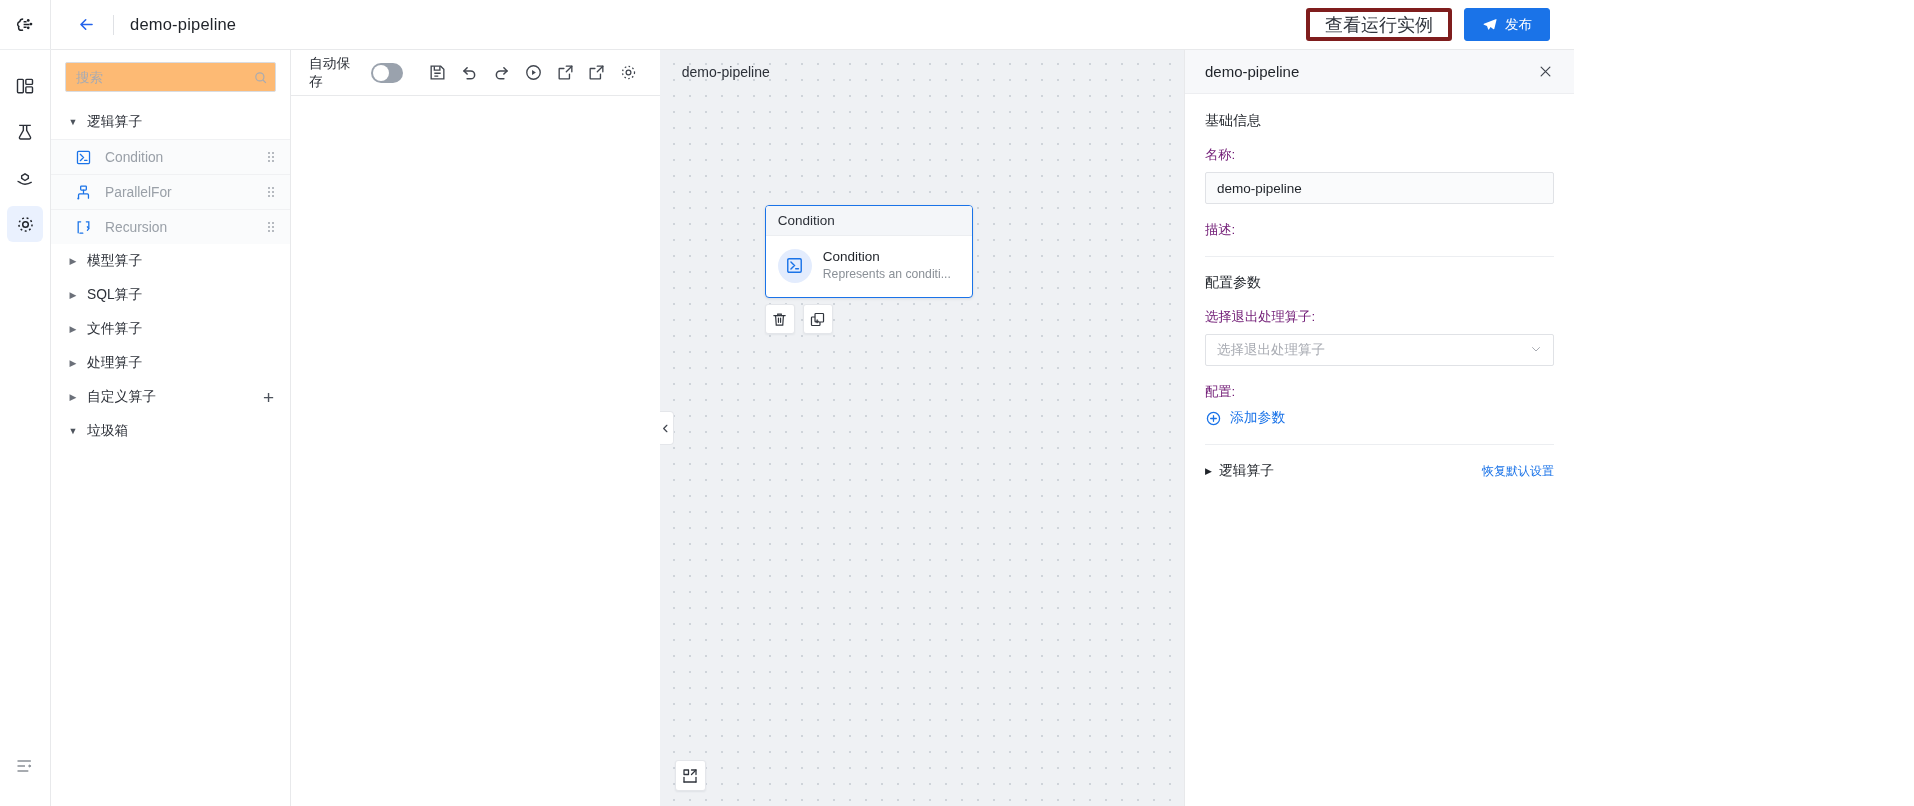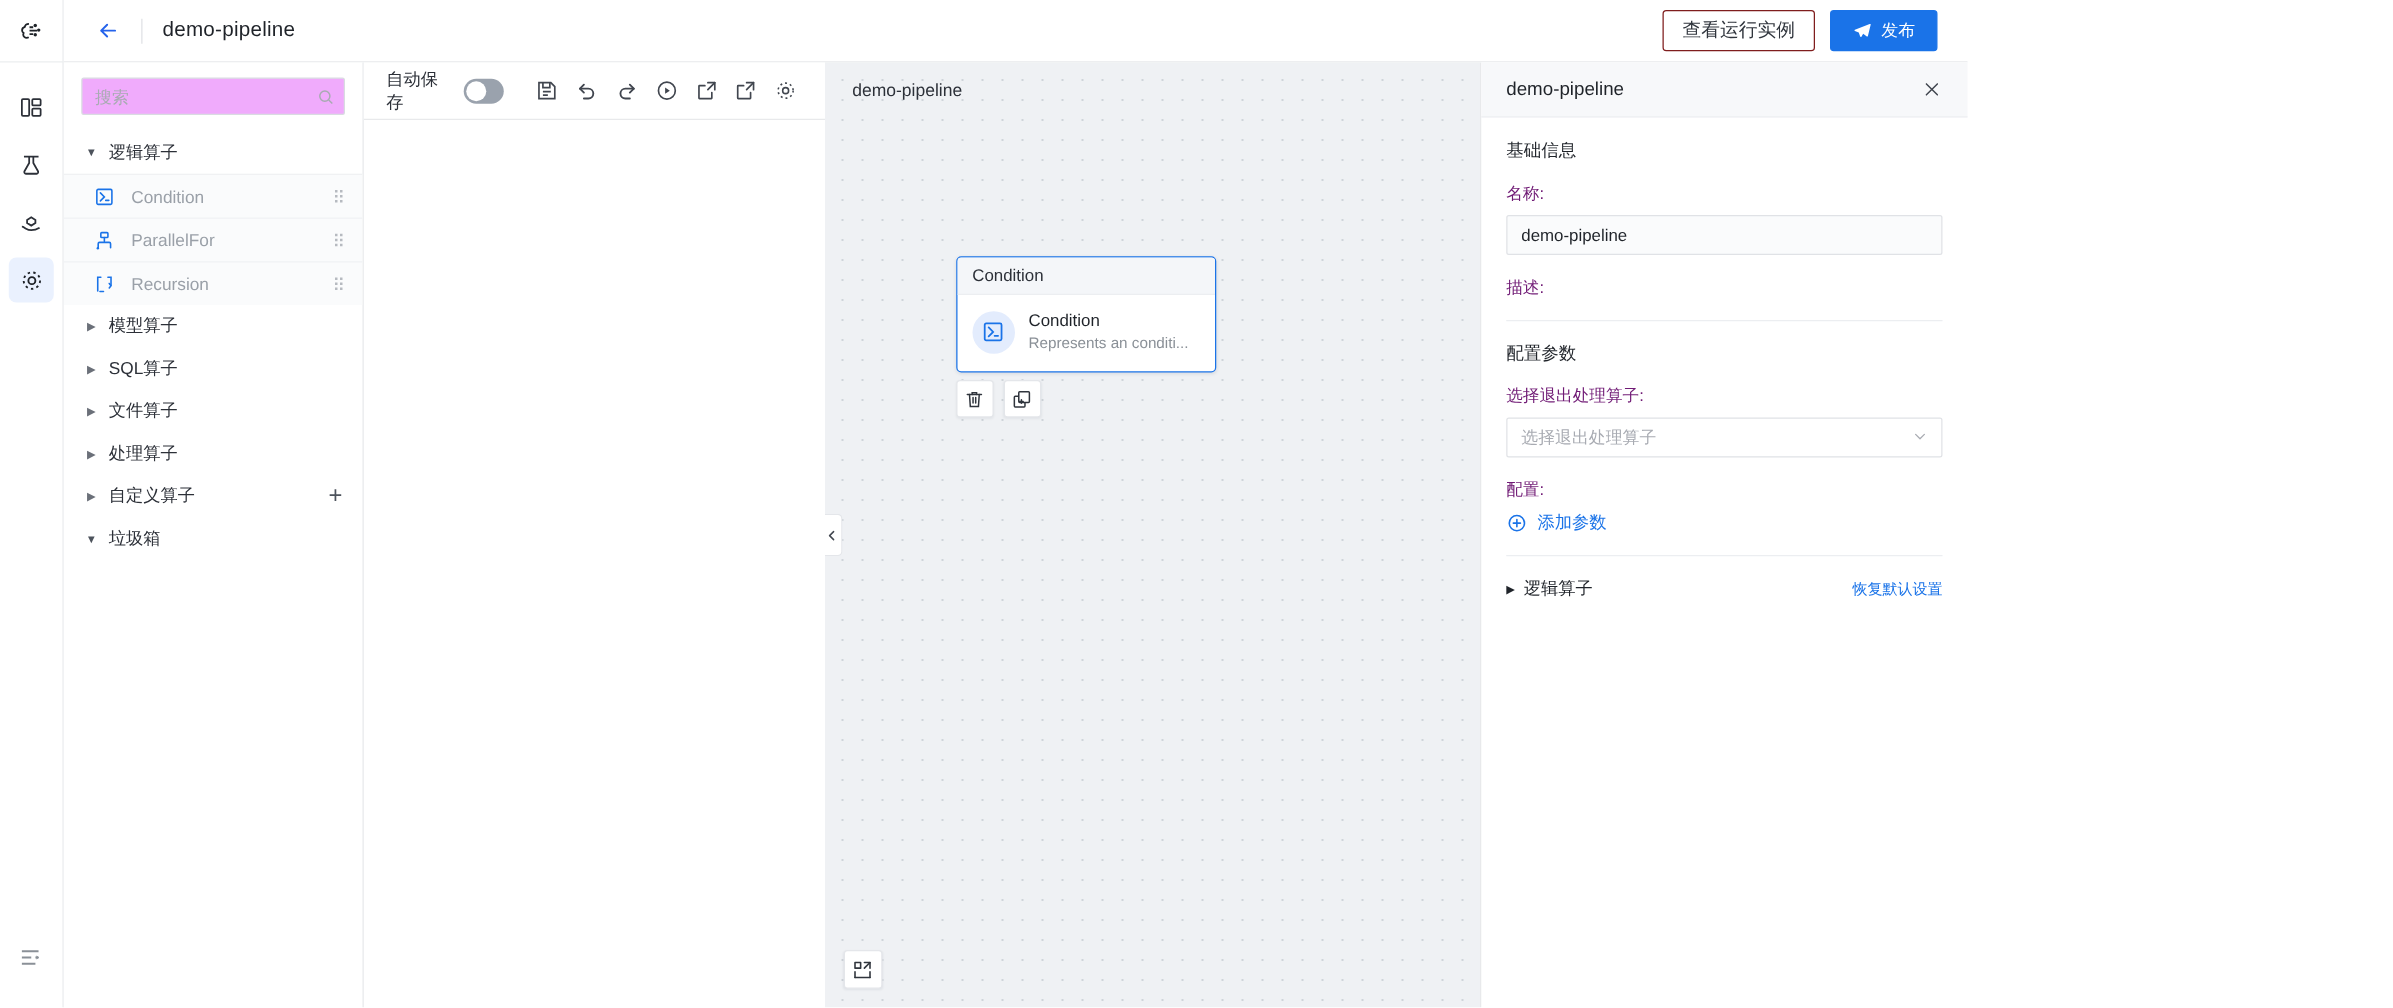--- a/index.html
+++ b/index.html
@@ -47,43 +47,43 @@
     background: #fff;
   }
   .back-btn {
     width: 26px; height: 26px; display: flex; align-items: center; justify-content: center;
     color: #2563eb; cursor: pointer;
   }
   .header-div { width: 1px; height: 20px; background: #dfe1e5; margin: 0 16px 0 14px; }
   .header-title { font-size: 16.5px; color: #1f2329; letter-spacing: .2px; }
   .header-spacer { flex: 1 1 auto; }
   .btn-ghost {
-    height: 33px; padding: 0 15px; border: 1px solid #7f1d1d; background: #fff;
-    border-radius: 3px; font-size: 15px; color: #30353d; cursor: pointer;
+    height: 33px; padding: 0 15px; border: 4px solid #7f1d1d; background: #fff;
+    border-radius: 3px; font-size: 18px; color: #30353d; cursor: pointer;
     display: flex; align-items: center; line-height: 1;
   }
   .btn-primary {
     height: 33px; padding: 0 17px; border: 1px solid #1a73e8; background: #1a73e8;
     border-radius: 3px; font-size: 13.5px; color: #fff; cursor: pointer;
     display: flex; align-items: center; gap: 7px; margin-left: 12px; line-height: 1;
   }
 
   
   .body { flex: 1 1 auto; display: flex; min-height: 0; position: relative; }
 
   
   .sidebar {
     width: 240px; flex: 0 0 240px;
     border-right: 1px solid #e8e9eb;
     background: #fff; display: flex; flex-direction: column;
   }
   .search-wrap { padding: 12px 14px 11px 14px; }
   .search-box {
     height: 30px; border: 1px solid #d9dce1; border-radius: 2px;
-    display: flex; align-items: center; padding: 0 24px 0 10px; background: #f0abfc;
+    display: flex; align-items: center; padding: 0 24px 0 10px; background: #fdba74;
   }
   .search-box input {
     flex: 1 1 auto; border: none; outline: none; font-size: 13.5px;
     color: #1f2329; background: transparent; font-family: inherit;
   }
   .search-box input::placeholder { color: #a8abb2; }
   .tree { padding-top: 2px; overflow: hidden; }
   .tree-group {
     height: 34px; display: flex; align-items: center; padding-left: 14px;
     font-size: 13.8px; color: #2c3038; cursor: pointer; position: relative;

